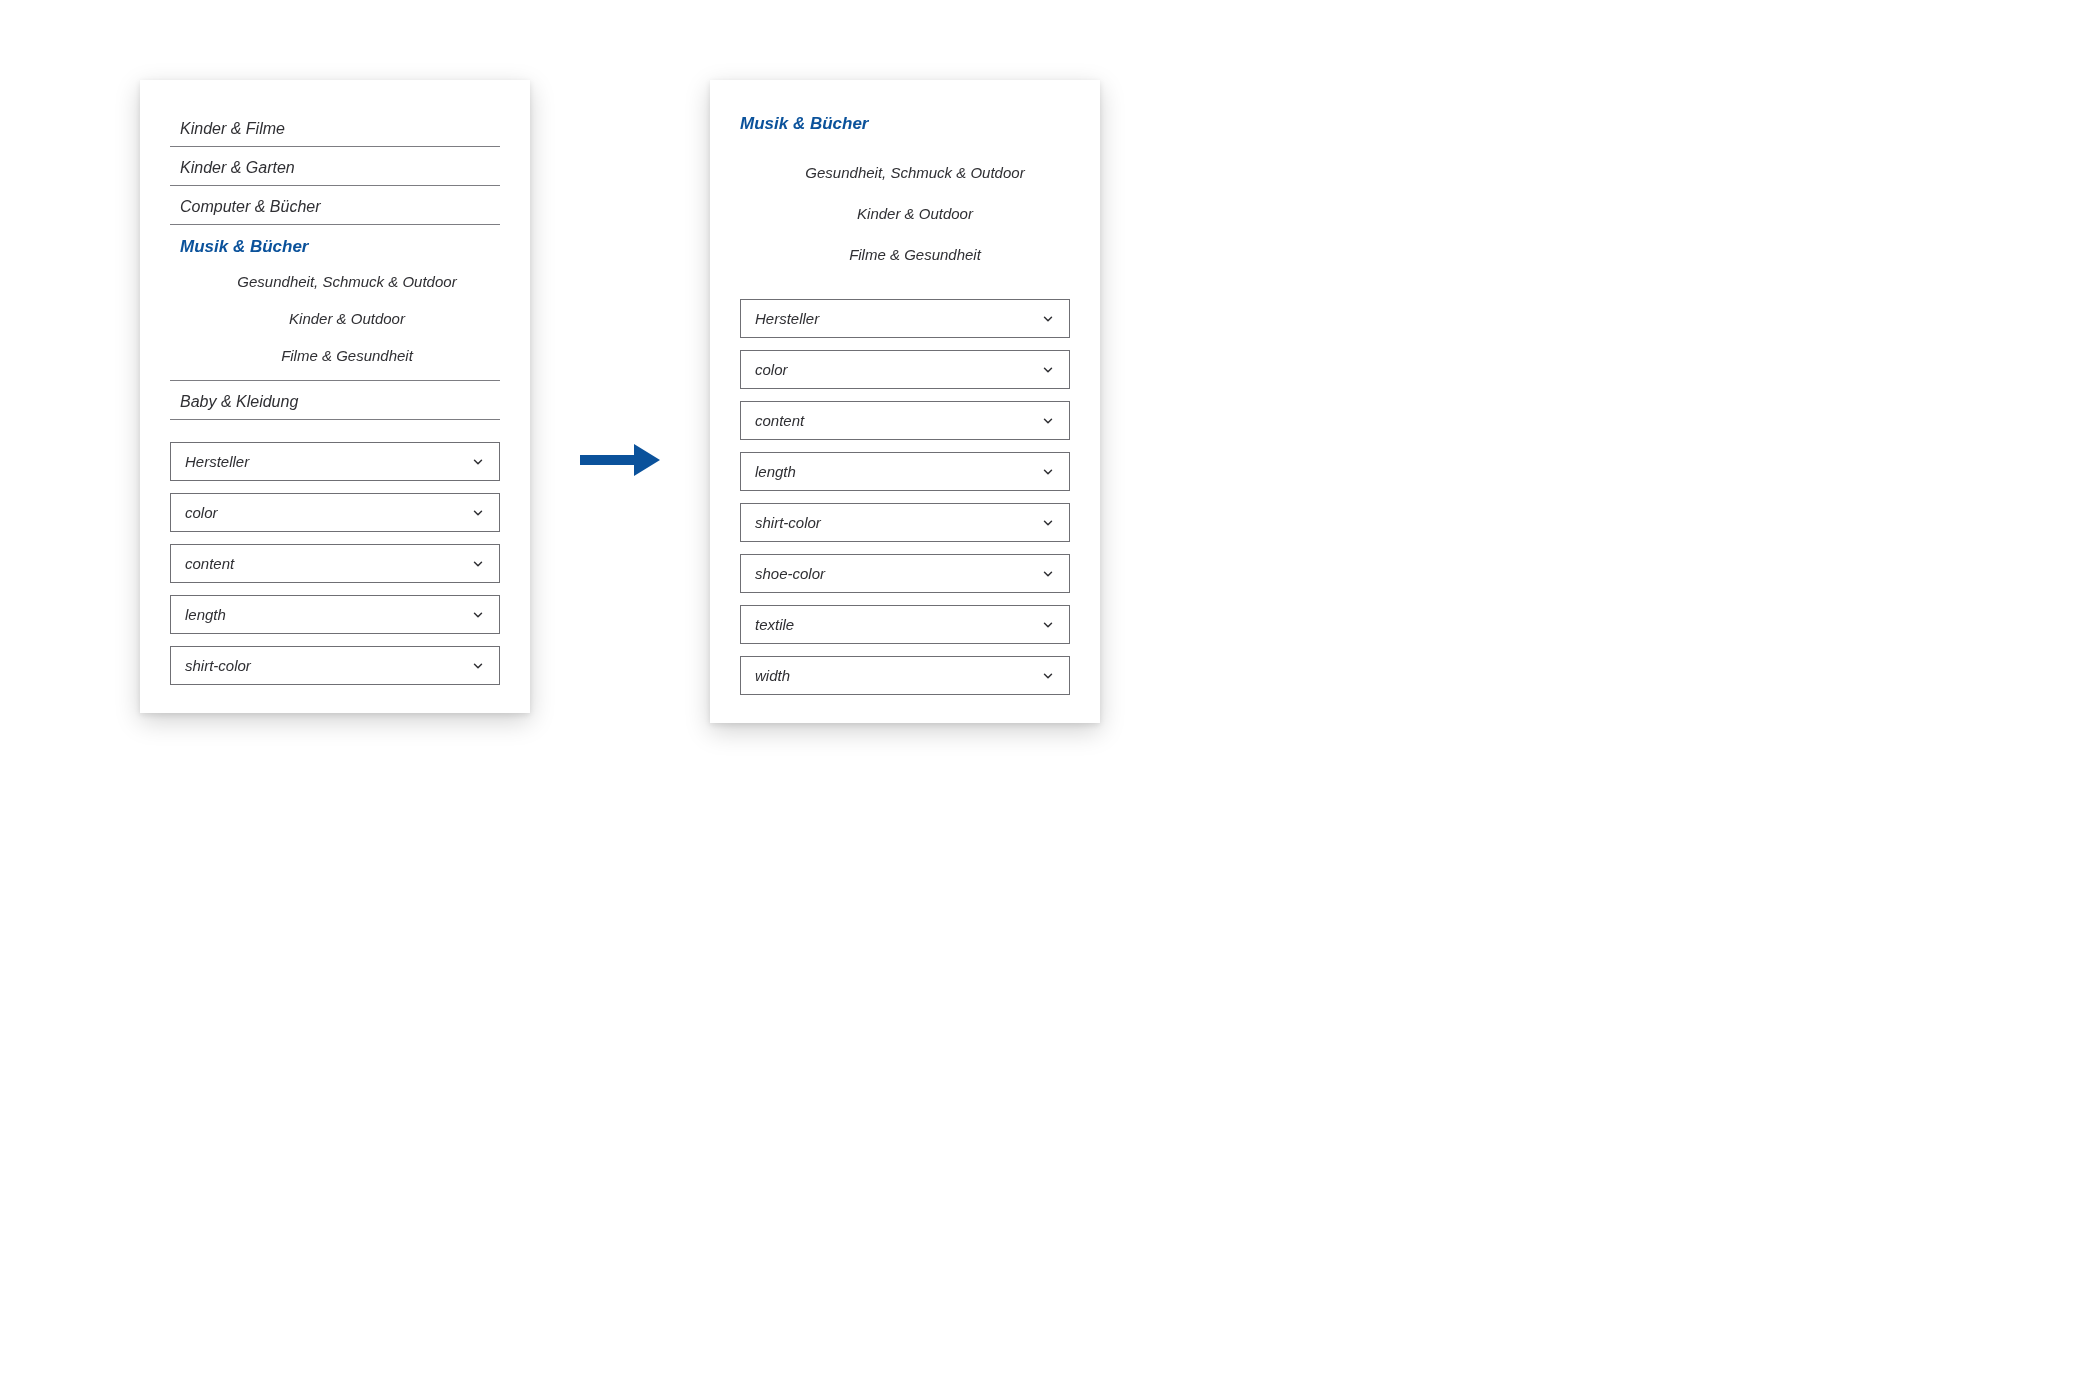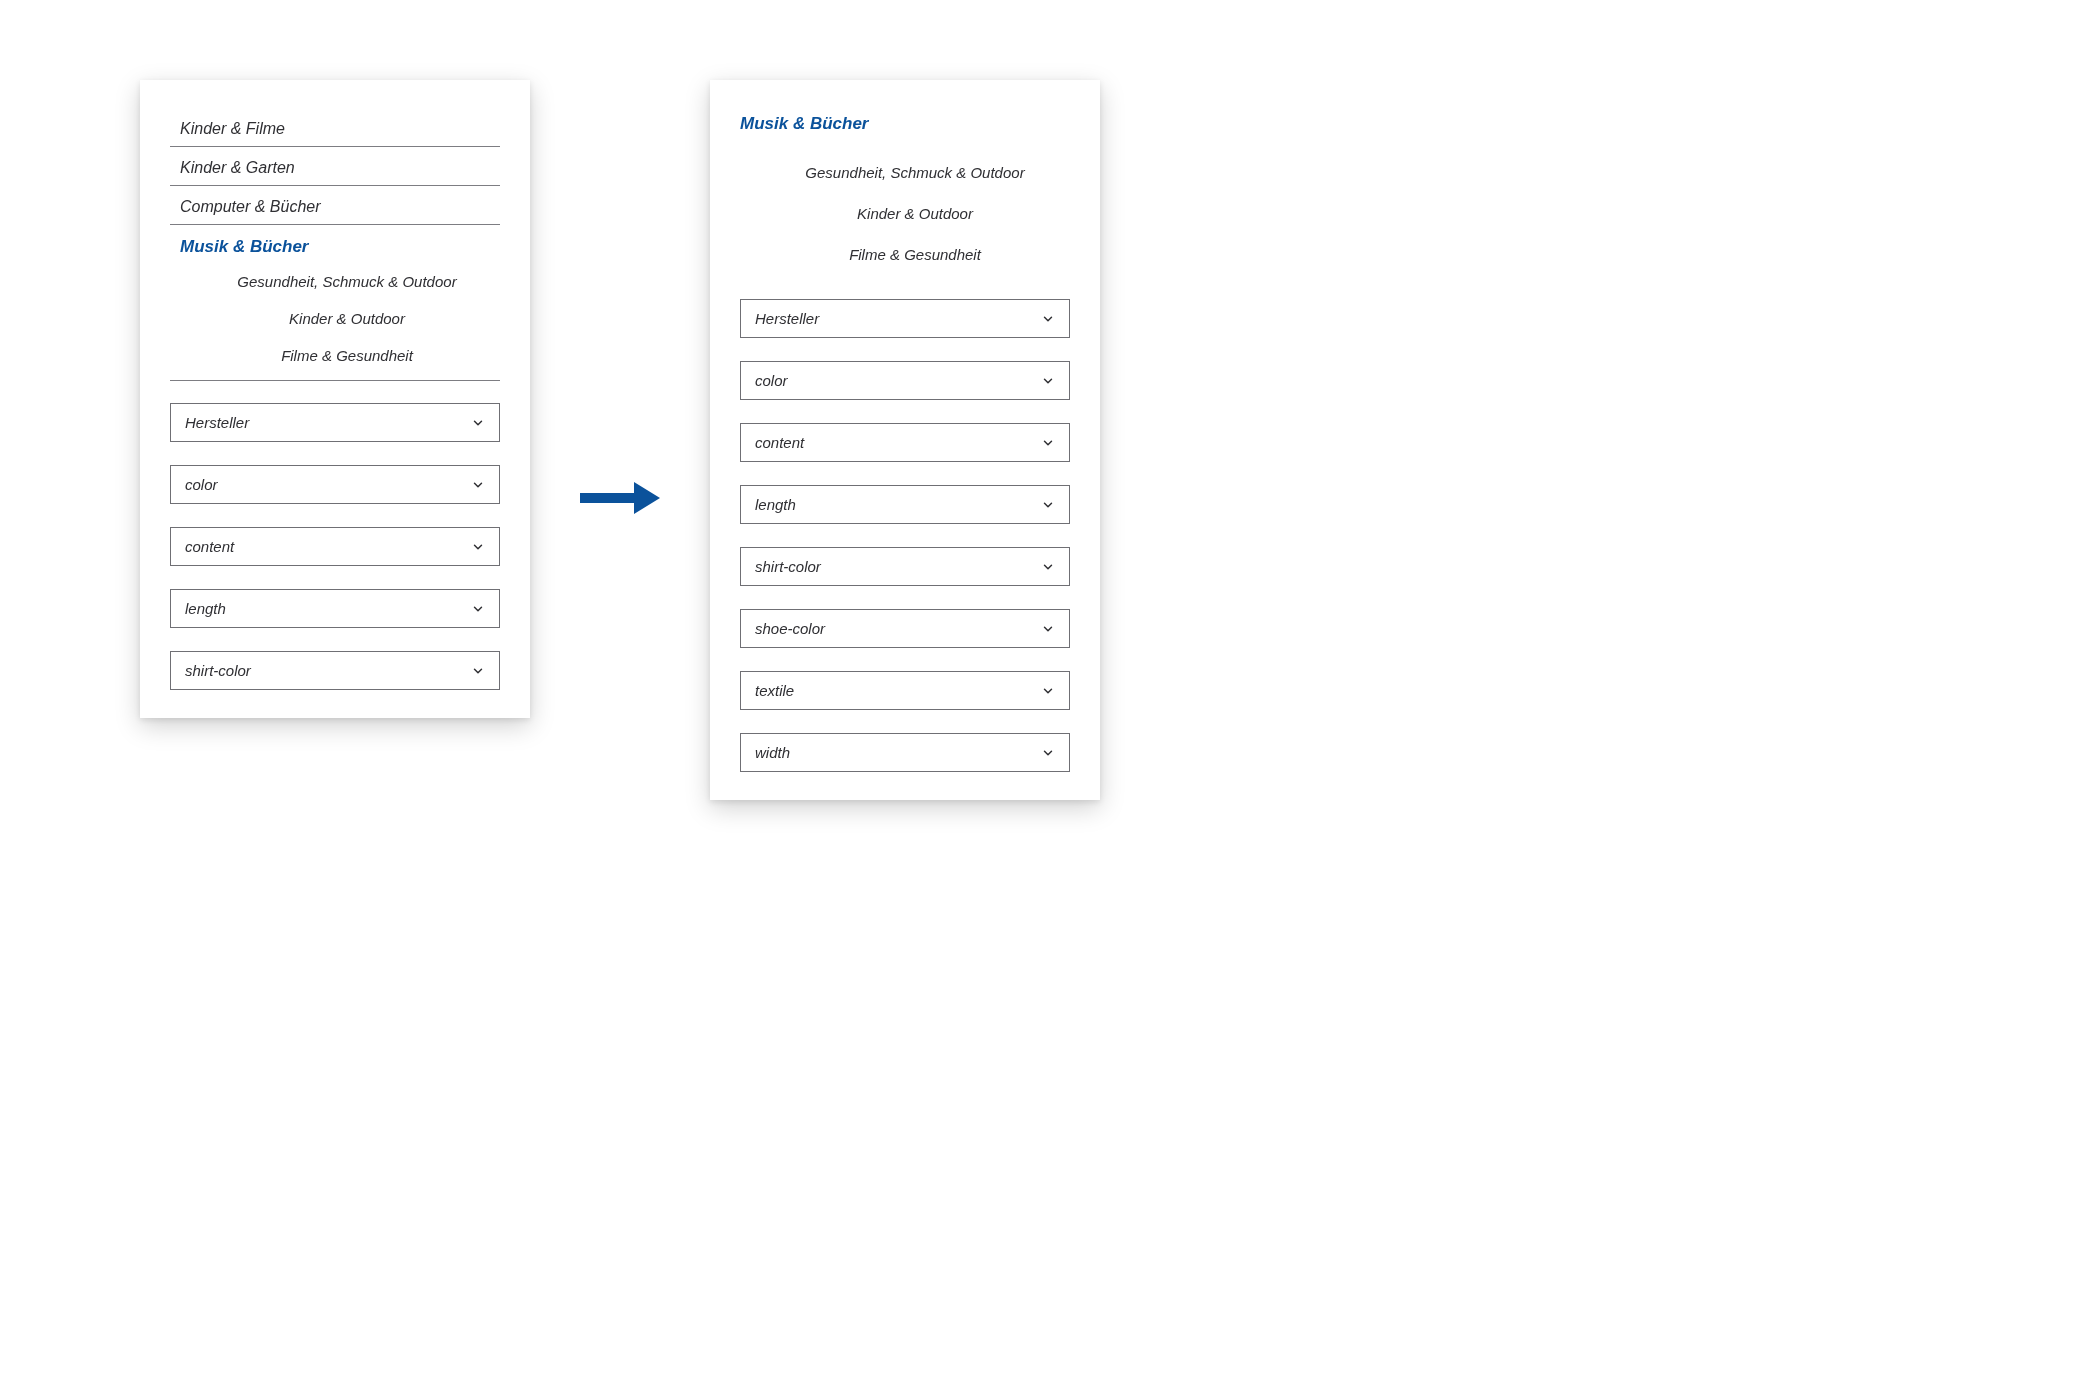--- a/index.html
+++ b/index.html
@@ -38,21 +38,21 @@
 
     .sub-list { list-style: none; padding: 6px 0 6px 24px; }
     .sub-item {
       font-size: 15px;
       color: #2f2f33;
       padding: 10px 0;
       cursor: pointer;
       text-align: center;
     }
 
-    .filters { margin-top: 22px; display: flex; flex-direction: column; gap: 23px; }
+    .filters { margin-top: 22px; display: flex; flex-direction: column; gap: 12px; }
     .filter {
       border: 1px solid #6f6f74;
       padding: 10px 14px;
       display: flex;
       justify-content: space-between;
       align-items: center;
       cursor: pointer;
       font-size: 15px;
       color: #2f2f33;
       background: #fff;
@@ -100,20 +100,23 @@
         </li>
         <li class="sub-item">
           <span>Kinder &amp; Outdoor</span>
         </li>
         <li class="sub-item">
           <span>Filme &amp; Gesundheit</span>
         </li>
       </ul>
     </li>
 
+    <li class="nav-item">
+      <span>Baby &amp; Kleidung</span>
+    </li>
   </ul>
 
   <div class="filters">
     <div class="filter">
       <span>Hersteller</span>
       <span class="chevron">
         <svg viewBox="0 0 24 24" fill="none" stroke="#2f2f33" stroke-width="2.5" stroke-linecap="round" stroke-linejoin="round">
             <polyline points="6 9 12 15 18 9"></polyline>
           </svg>
       </span>

